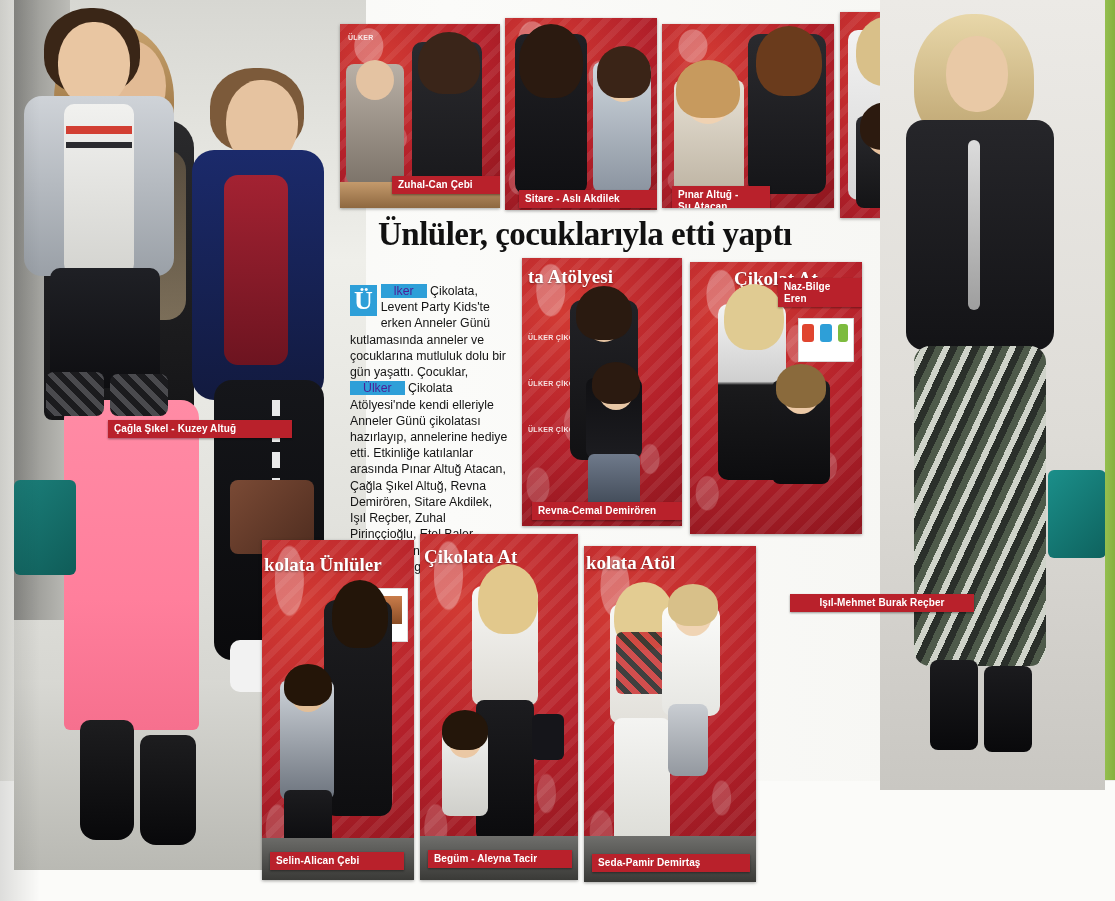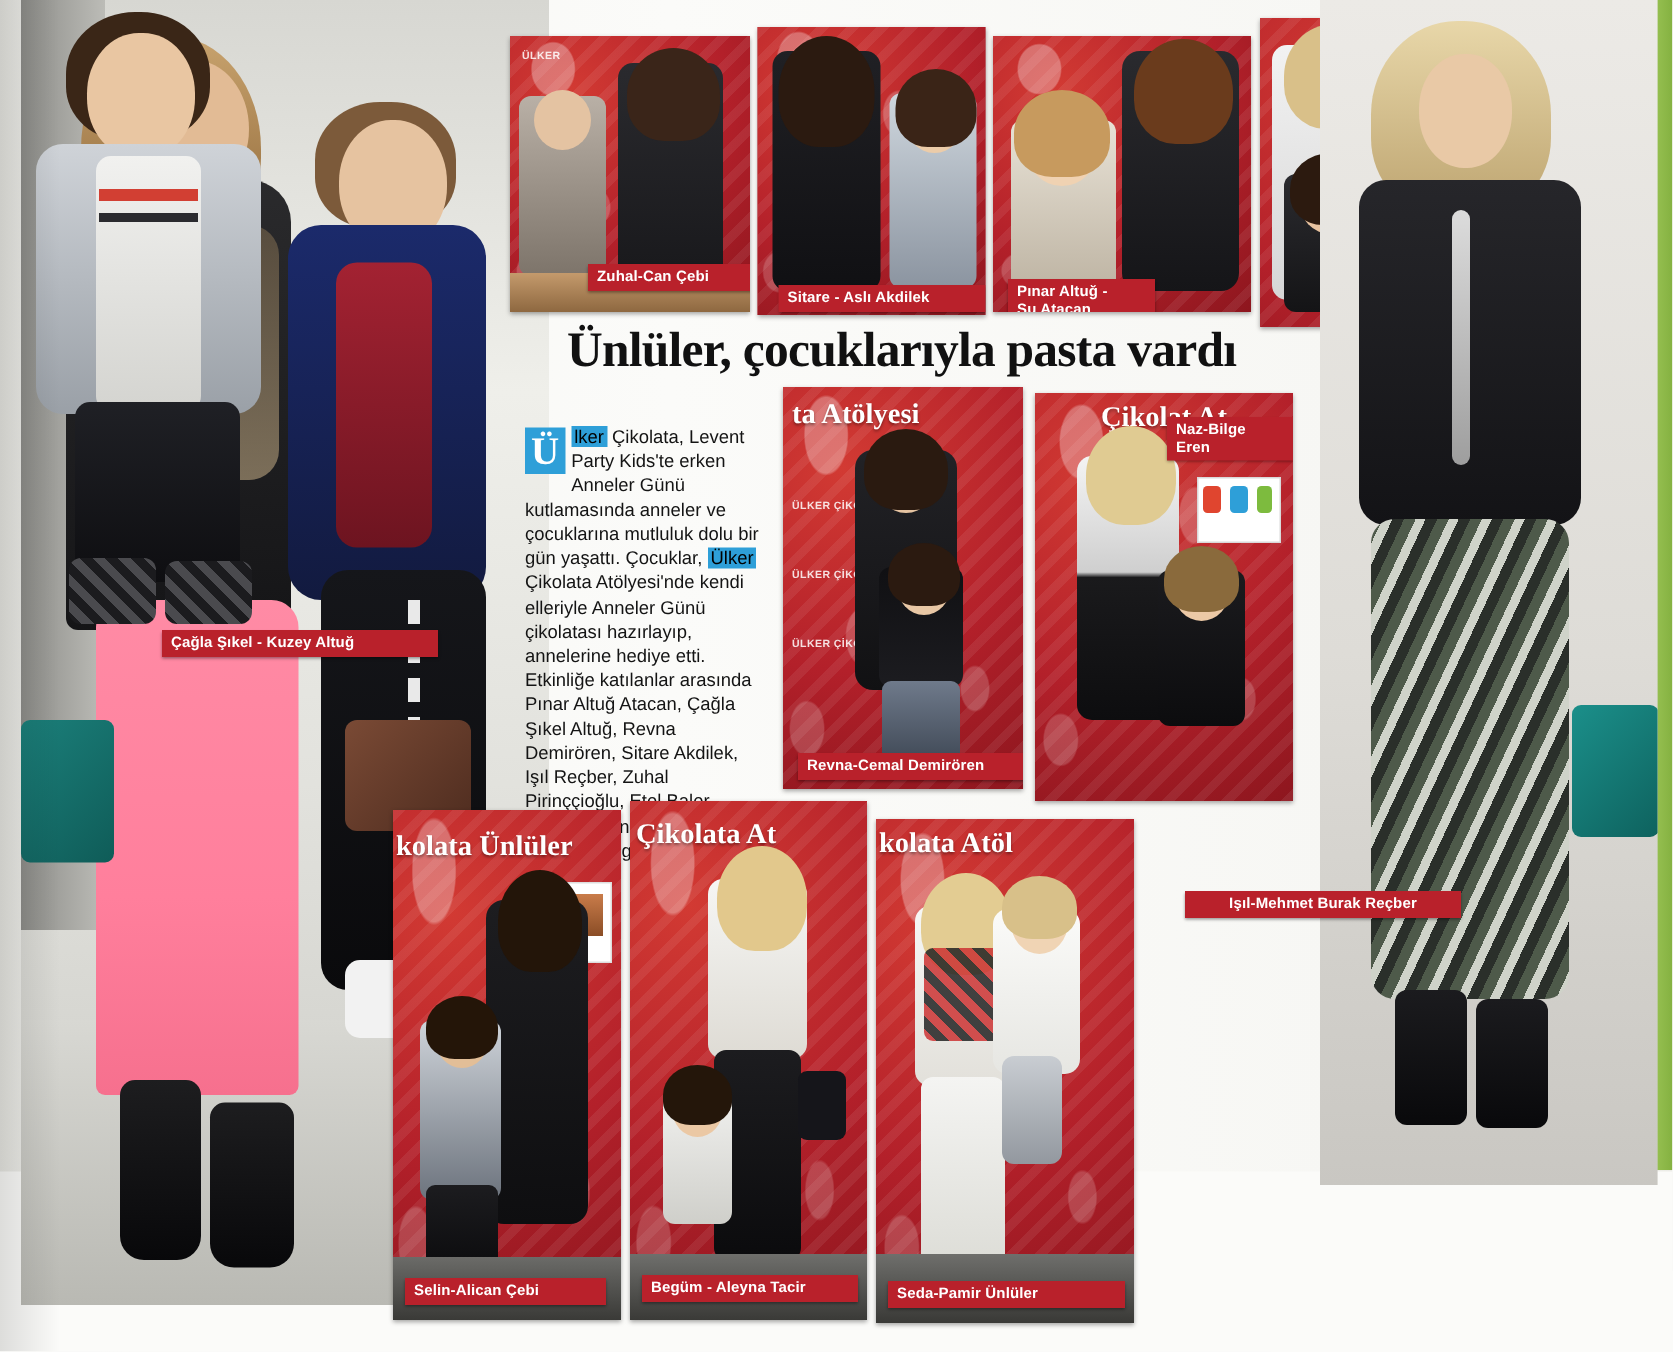--- a/index.html
+++ b/index.html
@@ -125,22 +125,22 @@
     color: #fff;
     font-family: "Liberation Serif", serif;
     font-weight: bold;
     font-size: 26px;
     line-height: 26px;
     padding: 3px 4px 2px 4px;
     margin: 2px 4px 0 0;
   }
   .brandmark {
     background: #2e9fd8;
-    color: #000000;
-    padding: 0 2px;
+    color: #4c1d95;
+    padding: 0 13px;
   }
 
   
   #photo-cagla {
     left: 14px; top: 0px; width: 352px; height: 870px;
     background: linear-gradient(180deg,#cfcfcb 0%, #e8e8e4 35%, #dcdcd7 70%, #cbcbc6 100%);
     box-shadow: none;
   }
   #photo-cagla .bgwall {
     position:absolute; inset:0;
@@ -266,21 +266,21 @@
     <div style="position:absolute;left:16px;top:104px;width:62px;height:92px;background:linear-gradient(180deg,#2b2b2f,#141416);border-radius:8px;"></div>
     <div style="position:absolute;left:26px;top:100px;width:42px;height:44px;border-radius:50%;background:#e8c3a0;"></div>
     <div style="position:absolute;left:20px;top:90px;width:54px;height:48px;border-radius:50% 50% 40% 40%;background:#2c1a0f;"></div>
     <div style="position:absolute;left:96px;top:110px;width:64px;height:90px;background:linear-gradient(180deg,#d9dde2,#9aa2ac);border-radius:8px;"></div>
     <div style="position:absolute;left:108px;top:104px;width:42px;height:46px;border-radius:50%;background:#eecbA7;"></div>
     <div style="position:absolute;left:100px;top:94px;width:56px;height:50px;border-radius:50% 50% 40% 40%;background:#3a2617;"></div>
     <div class="caption" style="left:92px; top:176px; width:156px;">Yiğit-Pınar Talay-Begüm-
 Asil Ayaydın</div>
   </div>
 
-  <div class="headline">Ünlüler, çocuklarıyla pasta vardı</div>
+  <div class="headline">Ünlüler, çocuklarıyla etti yaptı</div>
 
   <div class="article">
     <span class="dropcap">Ü</span><span class="brandmark">lker</span><span> Çikolata, Levent Party Kids'te erken Anneler Günü kutlamasında anneler ve çocuklarına mutluluk dolu bir gün yaşattı. Çocuklar, </span><span class="brandmark">Ülker</span><span> Çikolata Atölyesi'nde kendi elleriyle Anneler Günü çikolatası hazırlayıp, annelerine hediye etti. Etkinliğe katılanlar arasında Pınar Altuğ Atacan, Çağla Şıkel Altuğ, Revna Demirören, Sitare Akdilek, Işıl Reçber, Zuhal Pirinççioğlu, Etel Baler, Canan Alkan, Aslı Pehlivanlar gibi isimler vardı.</span>
   </div>
 
   <div class="photo" id="photo-revna" style="left:522px; top:258px; width:160px; height:268px;">
     <div class="wall"></div>
     <div class="wall-title" style="left:6px; top:8px;">ta Atölyesi</div>
     <div class="logo-row" style="left:6px; top:76px;">ÜLKER ÇİKOLATA</div>
     <div class="logo-row" style="left:6px; top:122px;">ÜLKER ÇİKOLATA</div>
@@ -349,21 +349,21 @@
     <div style="position:absolute;left:26px;top:58px;width:62px;height:120px;background:linear-gradient(180deg,#f7f7f5,#e2e0da);border-radius:10px;"></div>
     <div style="position:absolute;left:30px;top:172px;width:56px;height:130px;background:linear-gradient(180deg,#f4f4f2,#dcdcd6);border-radius:8px;"></div>
     <div style="position:absolute;left:40px;top:50px;width:40px;height:44px;border-radius:50%;background:#eac8a4;"></div>
     <div style="position:absolute;left:30px;top:36px;width:60px;height:68px;border-radius:50% 50% 42% 42%;background:#e3cc92;"></div>
     <div style="position:absolute;left:32px;top:86px;width:52px;height:62px;background:repeating-linear-gradient(45deg,#c33 0 6px,#222 6px 12px);opacity:.85;border-radius:6px;"></div>
     <div style="position:absolute;left:78px;top:60px;width:58px;height:110px;background:linear-gradient(180deg,#fbfbf9,#e6e6e2);border-radius:10px;"></div>
     <div style="position:absolute;left:90px;top:48px;width:38px;height:42px;border-radius:50%;background:#f0d4b4;"></div>
     <div style="position:absolute;left:84px;top:38px;width:50px;height:42px;border-radius:50% 50% 40% 40%;background:#d8c089;"></div>
     <div style="position:absolute;left:84px;top:158px;width:40px;height:72px;background:linear-gradient(180deg,#c9cdd2,#93989f);border-radius:8px;"></div>
     <div style="position:absolute;left:0;bottom:0;width:100%;height:46px;background:linear-gradient(180deg,#6f6f6c,#393936);"></div>
-    <div class="caption" style="left:8px; top:308px; width:146px;">Seda-Pamir Ünlüler</div>
+    <div class="caption" style="left:8px; top:308px; width:146px;">Seda-Pamir Demirtaş</div>
   </div>
 
   <div id="photo-boy">
     <div style="position:absolute;left:44px;top:8px;width:96px;height:86px;border-radius:48% 48% 42% 42%;background:#3a2617;"></div>
     <div style="position:absolute;left:58px;top:22px;width:72px;height:84px;border-radius:48%;background:#e9c6a2;"></div>
     <div style="position:absolute;left:24px;top:96px;width:150px;height:180px;border-radius:18px;background:linear-gradient(180deg,#cfd3d8,#9aa0a7);"></div>
     <div style="position:absolute;left:64px;top:104px;width:70px;height:170px;background:linear-gradient(180deg,#f1f1ef,#d4d4d0);border-radius:10px;"></div>
     <div style="position:absolute;left:66px;top:126px;width:66px;height:8px;background:#d23f33;"></div>
     <div style="position:absolute;left:66px;top:142px;width:66px;height:6px;background:#2b2b2f;"></div>
     <div style="position:absolute;left:50px;top:268px;width:110px;height:120px;border-radius:10px;background:linear-gradient(180deg,#1f2025,#0e0e11);"></div>

